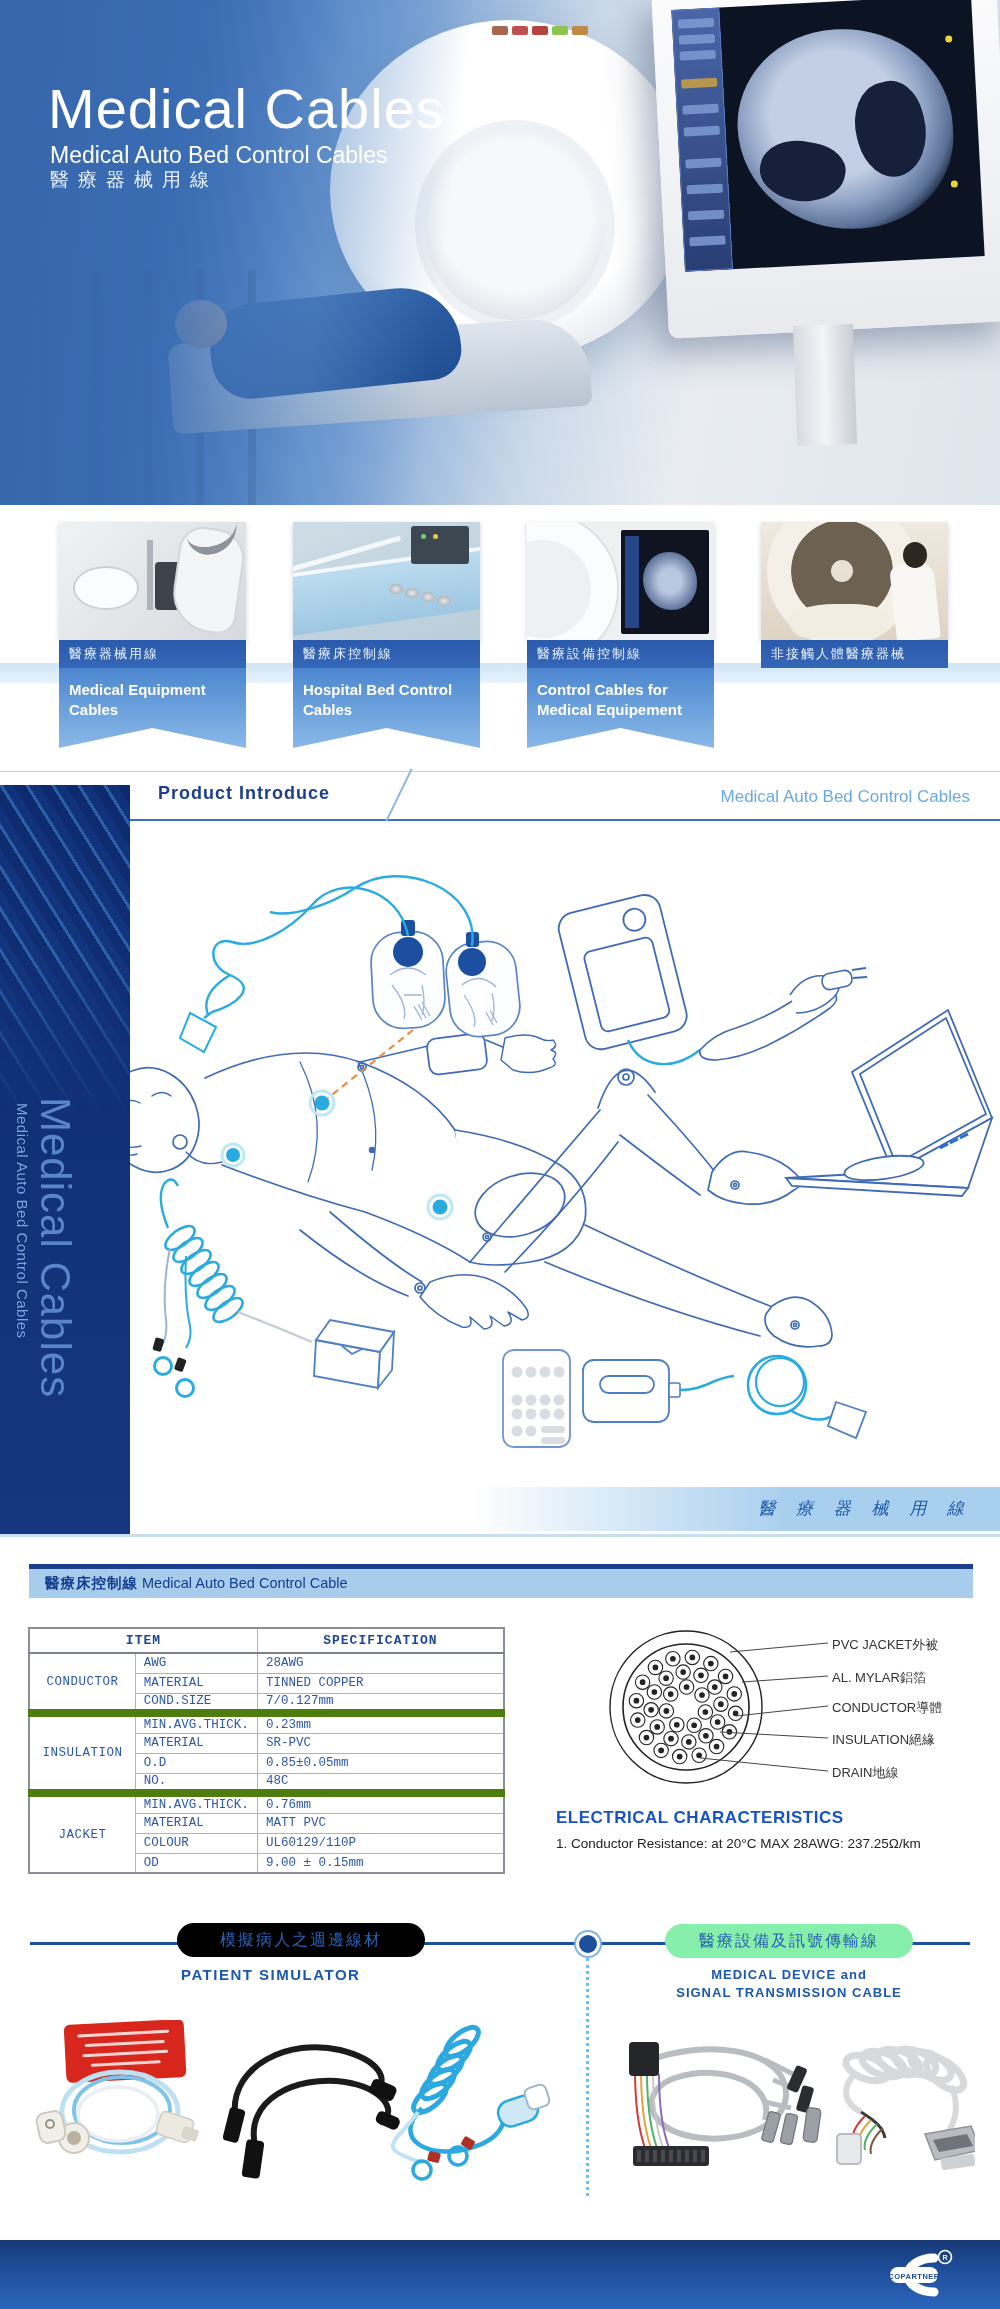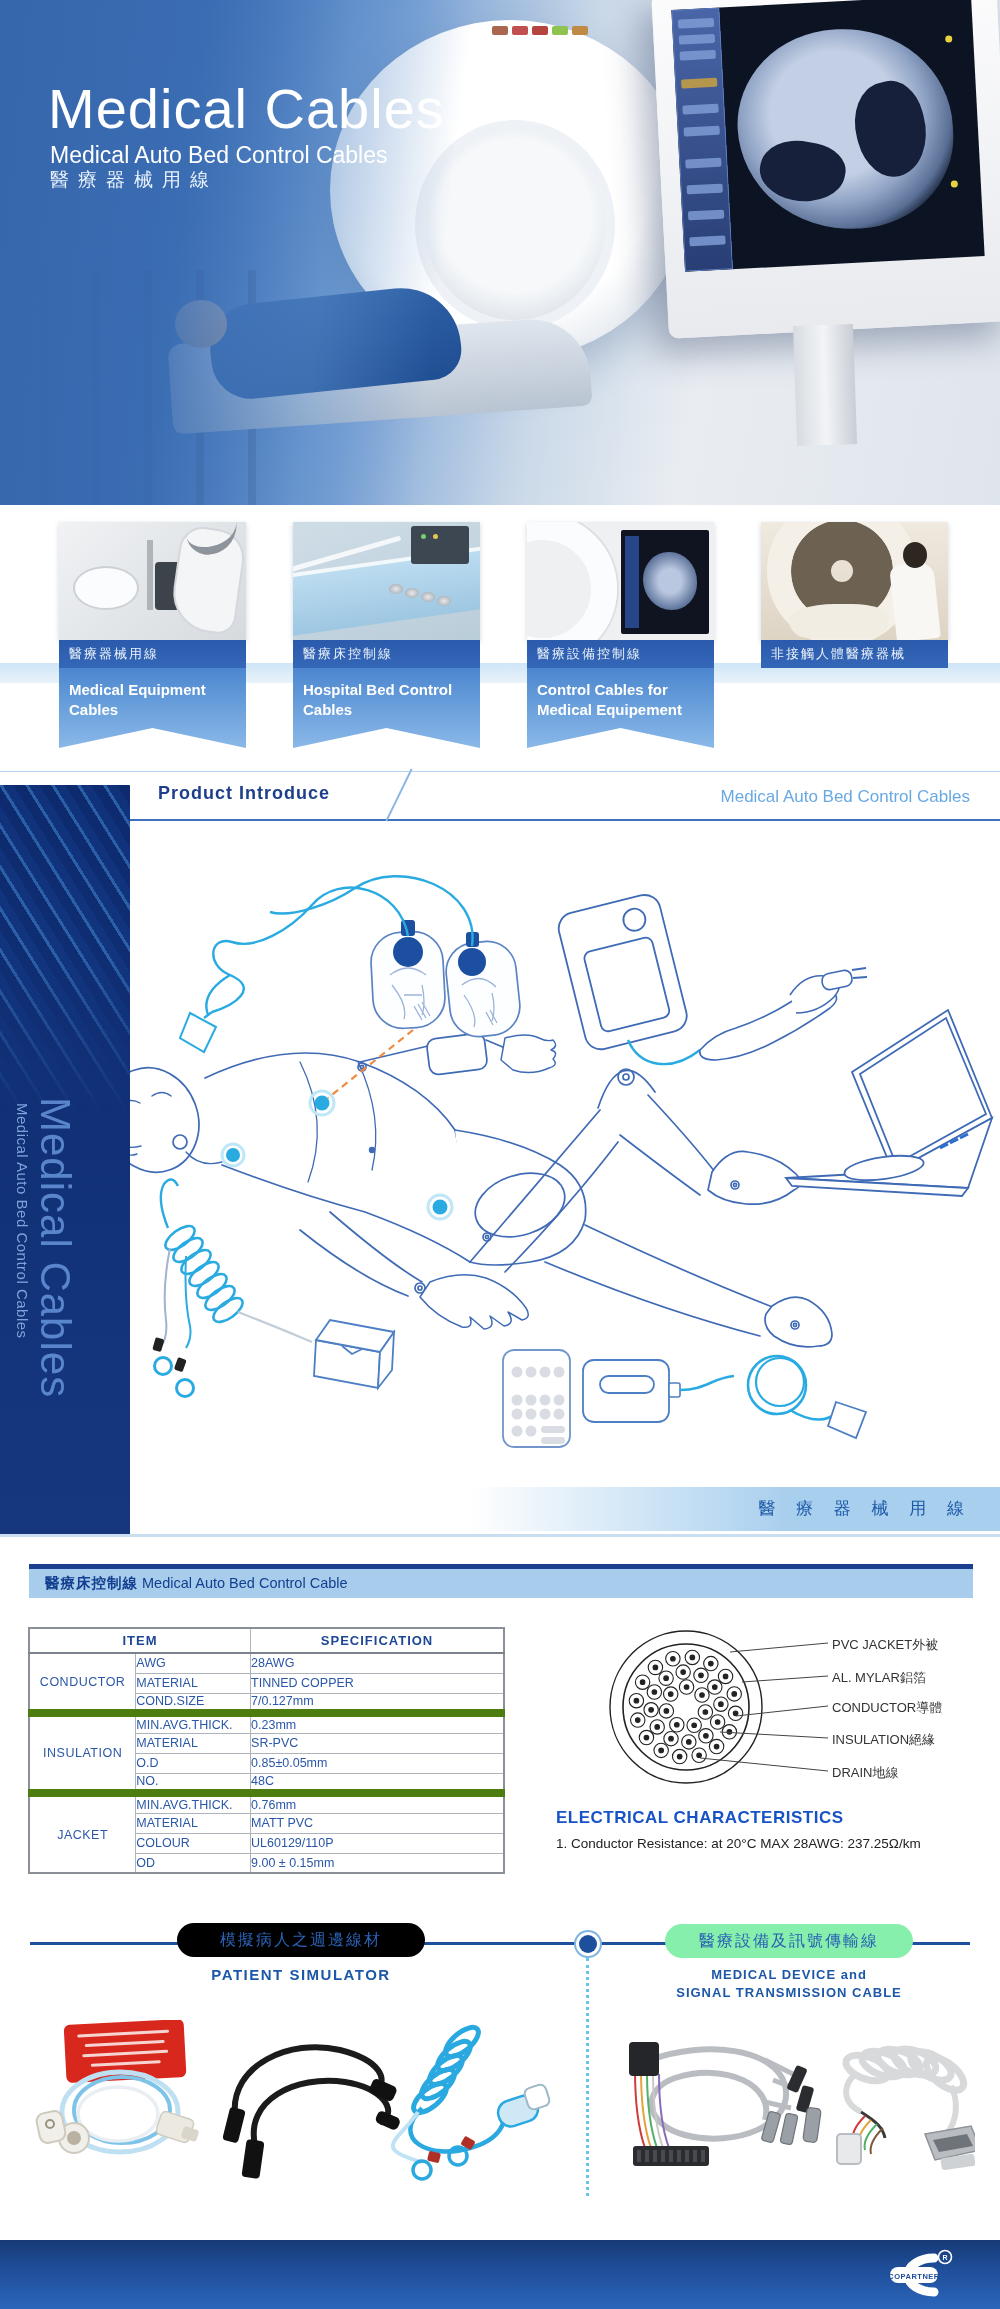--- a/index.html
+++ b/index.html
@@ -80,48 +80,48 @@
 
   .pi-topline { left:0; top:771px; width:1000px; height:1px; background:#b7d4ee; }
   .pi-band { left:130px; top:772px; width:870px; height:47px; background:#ffffff; }
   .pi-botline { left:130px; top:819px; width:870px; height:2px; background:#3b71bd; }
   .pi-title { left:158px; top:783px; color:#1d3e8c; font-size:18px; font-weight:700; letter-spacing:1px; }
   .pi-slash { left:398px; top:766px; width:2px; height:58px; background:#8ab6e4; transform:rotate(26deg); }
   .pi-right { left:430px; top:787px; width:540px; color:#69a9e3; font-size:17px; text-align:right; }
 
   .zh-band { left:470px; top:1487px; width:530px; height:44px;
     background:linear-gradient(90deg, rgba(169,207,238,0) 0%, #a9cfee 60%); }
-  .zh-band-text { position:absolute; right:28px; top:0; line-height:44px; color:#1d5aa8; font-size:17px; letter-spacing:8px; }
+  .zh-band-text { position:absolute; right:28px; top:0; line-height:44px; color:#1d5aa8; font-size:17px; letter-spacing:8px;font-style:italic; }
   .thin-line { left:0; top:1534px; width:1000px; height:3px; background:#c9def1; }
 
   
   .spec-bar-top { left:29px; top:1564px; width:944px; height:5px; background:#1b3f8f; }
   .spec-band { left:29px; top:1569px; width:944px; height:29px; background:#a8cdec; color:#123f8f; font-size:14.5px; line-height:29px; padding-left:16px; }
   .spec-band b { font-weight:700; letter-spacing:1px; }
 
   table.spec { position:absolute; left:28px; top:1627px; width:477px; border-collapse:collapse;
     font-size:12.5px; color:#2b57a8; }
-  table.spec th, table.spec td { border:1px solid #aeb2b9; height:20px; padding:0 0; font-weight:400; }
+  table.spec th, table.spec td { border:1px solid #aeb2b9; height:20px; padding:0 8px; font-weight:400;font-family:Liberation Mono, monospace; }
   table.spec thead th { height:25px; font-weight:700; font-size:13px; color:#1d4794; text-align:center; letter-spacing:1px; border-bottom:2px solid #7c828c; }
   table.spec .group { text-align:center; letter-spacing:.5px; }
   table.spec tr.gsep td { border-top:8px solid #4d7c0f; }
   table.spec { border:2px solid #8a8f98; }
 
   .xsec-label { position:absolute; left:832px; color:#333; font-size:13px; white-space:nowrap; }
   .elec-head { left:556px; top:1808px; color:#1753c5; font-size:17px; font-weight:700; letter-spacing:.5px; }
   .elec-line { left:556px; top:1836px; color:#222; font-size:13.5px; }
 
   
   .bot-line { left:30px; top:1942px; width:940px; height:3px; background:#1c509d; }
   .pill { position:absolute; height:34px; border-radius:17px; background:#000000; text-align:center; line-height:34px; color:#2a62b4; font-size:16px; letter-spacing:2px; }
   .pill-left { left:177px; top:1923px; width:248px; }
   .pill-right { left:665px; top:1924px; width:248px; background:#86efac; }
   .junction { left:579px; top:1935px; width:18px; height:18px; border-radius:50%; background:#1c4f9c; box-shadow:0 0 0 3px #ffffff,0 0 0 5px #7fb3e0; }
   .dotted-v { left:586px; top:1958px; width:0; height:238px; border-left:3px dotted #69c4ea; }
-  .h-left { left:181px; top:1966px; width:240px; text-align:center; color:#1d57a8; font-size:15px; font-weight:700; letter-spacing:1.5px; }
+  .h-left { left:181px; top:1966px; width:240px; text-align:left; color:#1d57a8; font-size:15px; font-weight:700; letter-spacing:1.5px; }
   .h-right { left:649px; top:1966px; width:280px; text-align:center; color:#1d57a8; font-size:13px; font-weight:700; letter-spacing:1px; line-height:1.35; }
 
   
   .footer { left:0; top:2240px; width:1000px; height:69px;
     background:linear-gradient(180deg,#173a75 0%,#1e4c97 38%,#2b66bb 100%); }
 </style>
 </head>
 <body>
 
 <div id="page">

